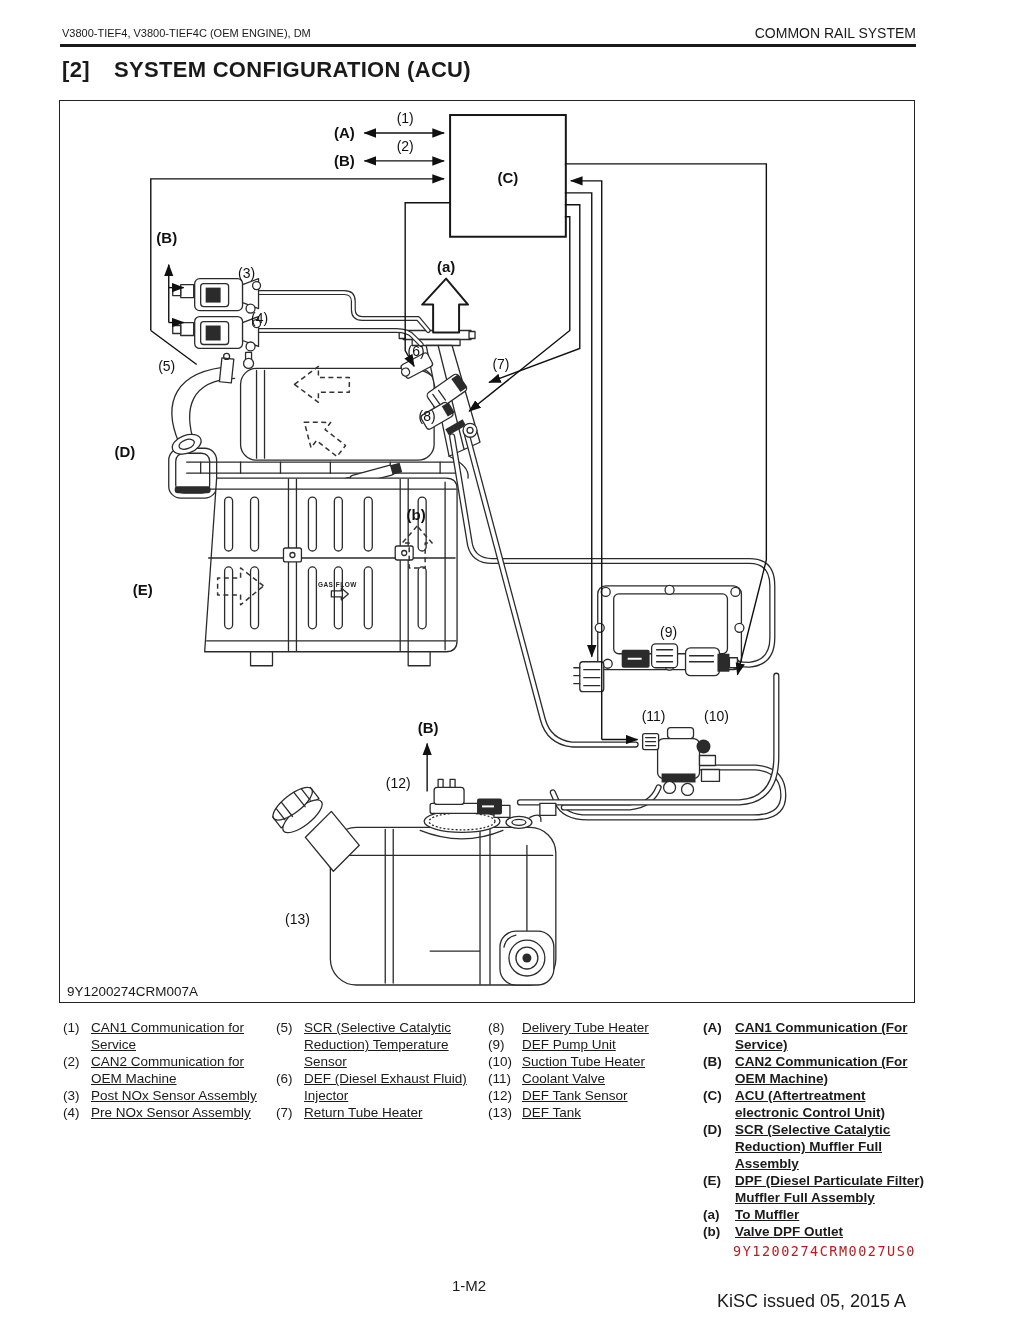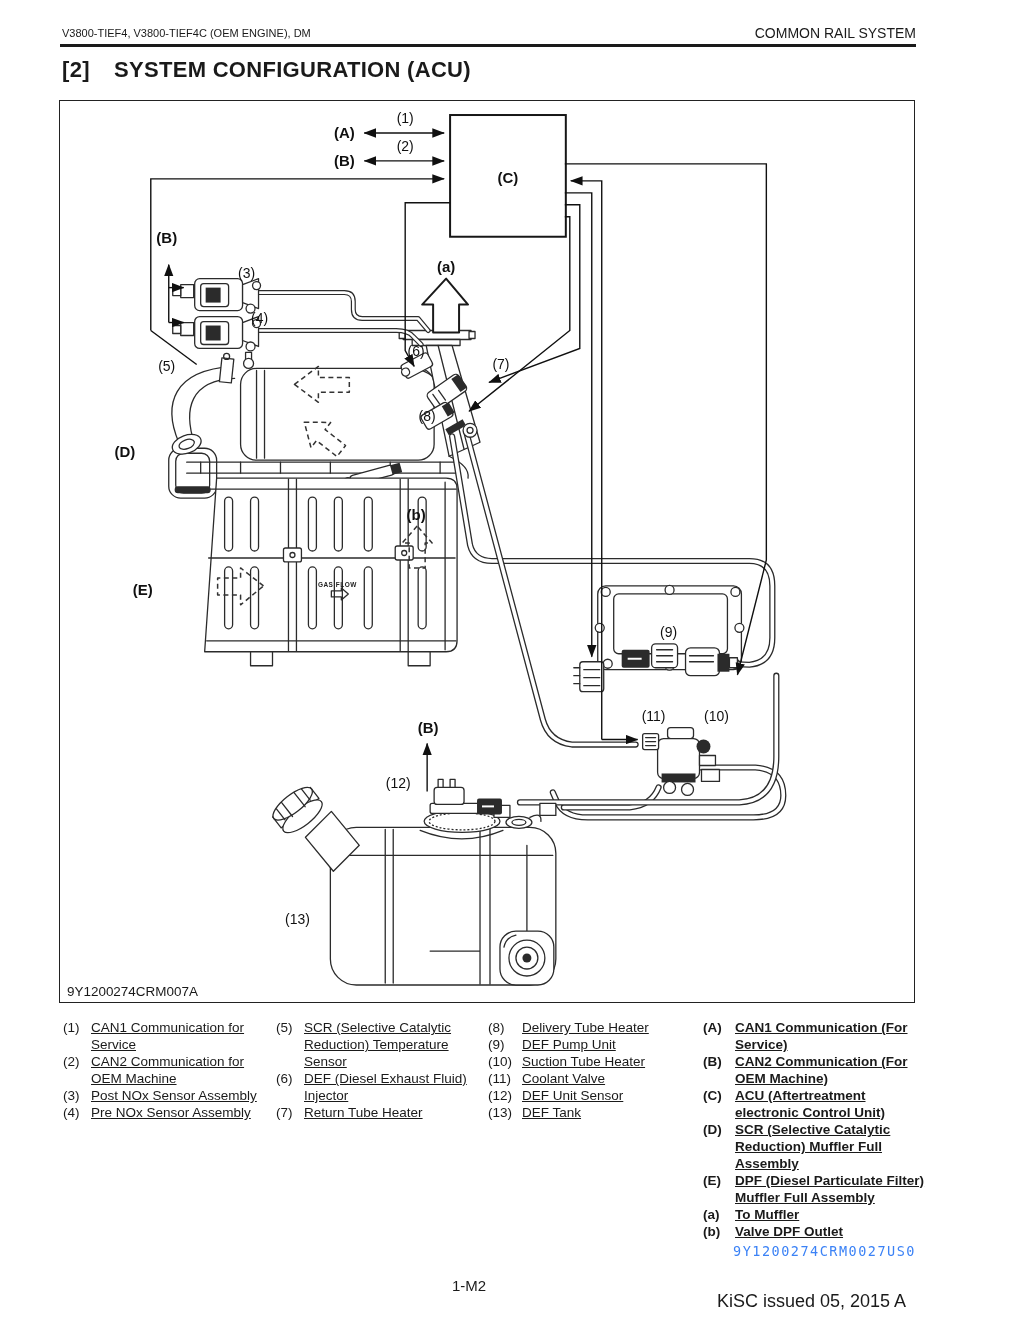--- a/index.html
+++ b/index.html
@@ -18,21 +18,21 @@
   .lc2{left:276px;width:206px;}
   .lc3{left:488px;width:212px;}
   .lc4{left:703px;width:230px;font-weight:700;}
   .li{display:flex;align-items:flex-start;}
   .li .num{flex:0 0 28px;}
   .lc3 .li .num{flex:0 0 34px;}
   .lc4 .li .num{flex:0 0 32px;}
   .li .txt{flex:1 1 auto;text-decoration:underline;}
 
   .wm{position:absolute;right:108px;top:1243px;font-family:"DejaVu Sans Mono",monospace;
-      font-size:13.5px;color:#3b82f6;letter-spacing:1.5px;}
+      font-size:13.5px;color:#b91c1c;letter-spacing:1.5px;}
   .pn{position:absolute;left:452px;top:1277px;font-size:15px;text-align:right;}
   .iss{position:absolute;right:118px;top:1291px;font-size:18px;}
 
   
   .ln{fill:none;stroke:#2b2b2b;stroke-width:1.3;stroke-linejoin:round;stroke-linecap:round;}
   .lnf{fill:#fff;stroke:#2b2b2b;stroke-width:1.3;stroke-linejoin:round;}
   .dk{fill:#2b2b2b;stroke:none;}
   .dash{fill:none;stroke:#333;stroke-width:1.5;stroke-dasharray:5 3.5;stroke-linejoin:round;}
   .ho{fill:none;stroke:#2b2b2b;stroke-width:6.2;stroke-linecap:round;stroke-linejoin:round;}
   .hi{fill:none;stroke:#fff;stroke-width:3.6;stroke-linecap:round;stroke-linejoin:round;}
@@ -372,21 +372,21 @@
     <div class="li">
         <span class="num">(10)</span>
         <span class="txt">Suction Tube Heater</span>
       </div>
     <div class="li">
         <span class="num">(11)</span>
         <span class="txt">Coolant Valve</span>
       </div>
     <div class="li">
         <span class="num">(12)</span>
-        <span class="txt">DEF Unit Sensor</span>
+        <span class="txt">DEF Tank Sensor</span>
       </div>
     <div class="li">
         <span class="num">(13)</span>
         <span class="txt">DEF Tank</span>
       </div>
   </div>
   <div class="legend-col lc4">
     <div class="li">
         <span class="num">(A)</span>
         <span class="txt">CAN1 Communication (For Service)</span>

